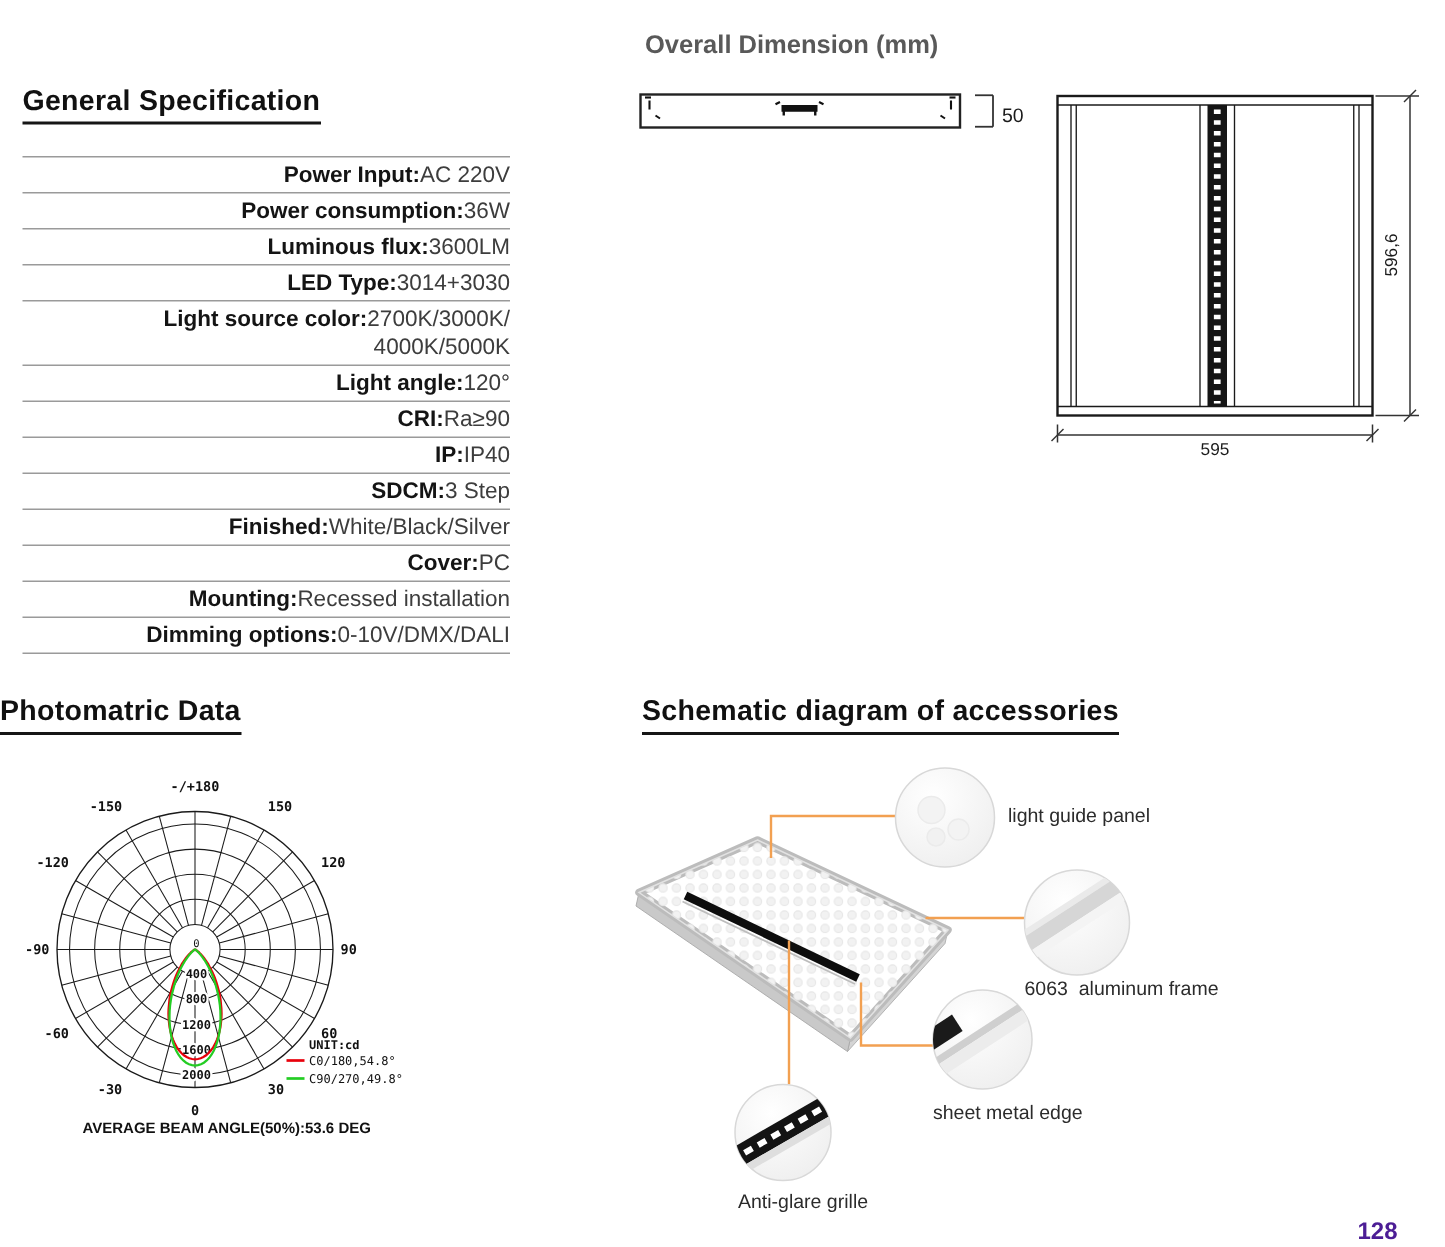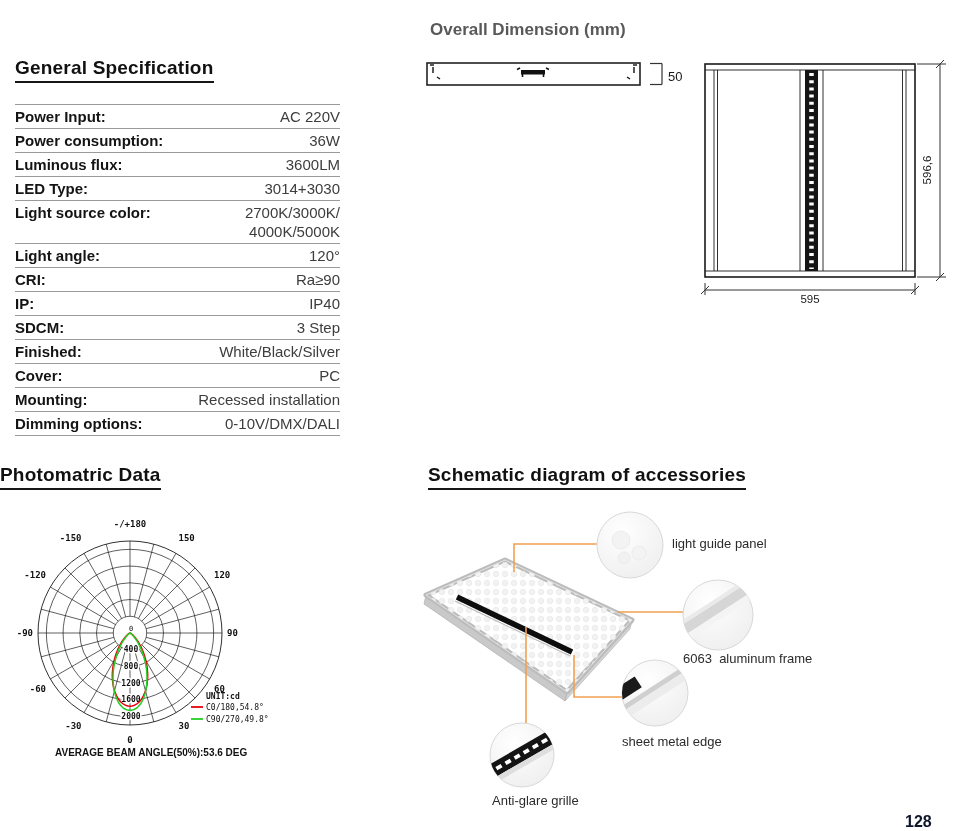--- a/index.html
+++ b/index.html
@@ -4,28 +4,28 @@
 <style>
   html,body{margin:0;padding:0;background:#fff;}
   .page{position:relative;width:963px;height:831px;background:#fff;overflow:hidden;
         font-family:"Liberation Sans",sans-serif;color:#1a1a1a;}
   .abs{position:absolute;}
   .section-title{display:inline-block;font-size:19px;font-weight:bold;color:#111;
         border-bottom:2.5px solid #161616;padding-bottom:2px;letter-spacing:.2px;}
   .sub-title{font-size:17px;font-weight:600;color:#595959;text-align:right;}
   
   .spec-table{width:325px;margin-top:21px;border-bottom:1px solid #9a9a9a;}
-  .spec-row{display:flex;justify-content:space-between;align-items:flex-start;
+  .spec-row{display:flex;justify-content:flex-end;align-items:flex-start;
         border-top:1px solid #9a9a9a;padding:2px 0;font-size:15px;line-height:19px;}
   .spec-label{font-weight:bold;color:#141414;white-space:nowrap;}
   .spec-value{color:#3d3d3d;text-align:right;}
   svg text{font-family:"Liberation Sans",sans-serif;white-space:pre;}
   .mono{font-family:"DejaVu Sans Mono",monospace;}
   .caption{font-size:10px;font-weight:bold;color:#111;text-align:left;letter-spacing:0;}
-  .pagenum{font-size:16px;font-weight:600;color:#0f172a;}
+  .pagenum{font-size:16px;font-weight:600;color:#4c1d95;}
 </style>
 </head>
 <body>
 
 <div class="page">
 
   <div class="abs" style="left:15px;top:18px;margin-top:39px;">
     <div class="section-title">General Specification</div>
     <div class="spec-table">
         <div class="spec-row">

